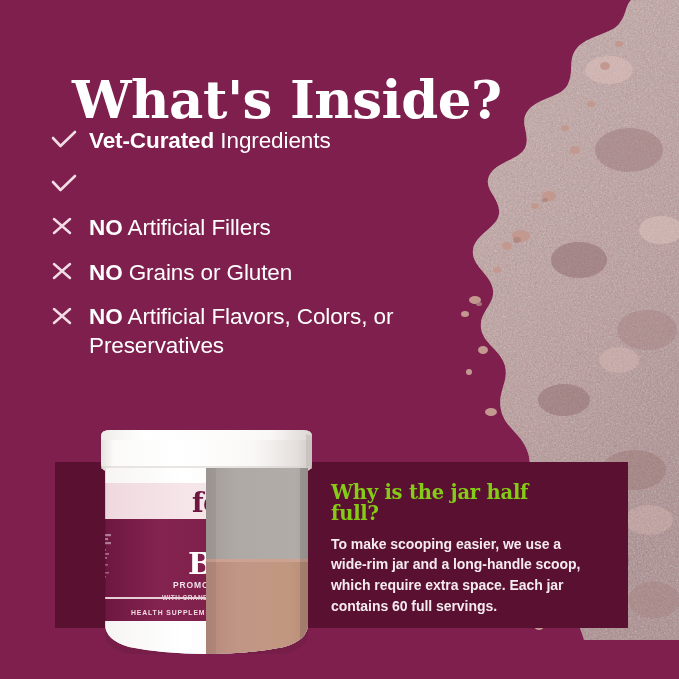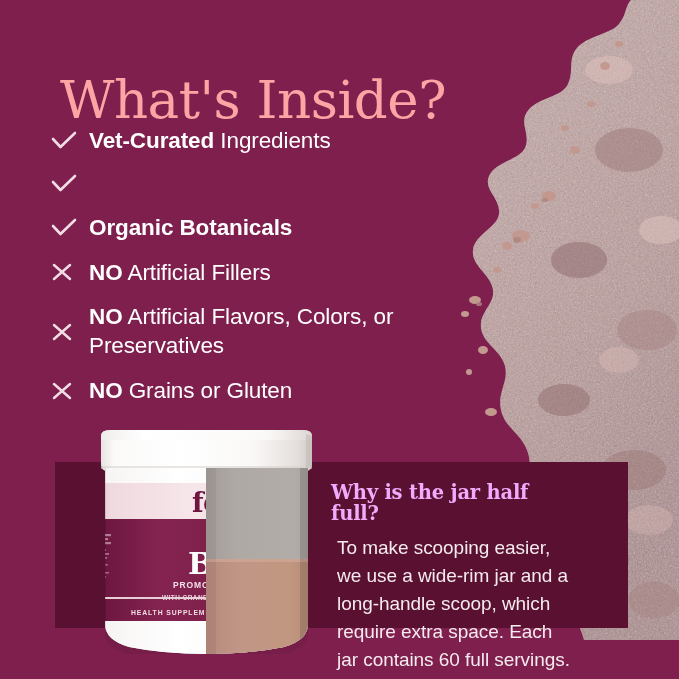--- a/index.html
+++ b/index.html
@@ -18,38 +18,38 @@
     right:0;top:0;
     width:300px;height:640px;
     overflow:hidden;
     pointer-events:none;
   }
   .powder-svg{position:absolute;right:0;top:0;}
 
   
   .heading{
     position:absolute;
-    left:60px;top:36px;
+    left:72px;top:36px;
     font-family:"DejaVu Serif", serif;
     font-size:53px;
     line-height:1.04;
-    color:#fca5a5;
+    color:#ffffff;
     letter-spacing:-0.5px;
-    font-weight:400;
+    font-weight:700;
   }
 
   
   .bullets{
     position:absolute;
     left:48px;top:126px;
     width:420px;
   }
   .bullet{
     display:flex;
-    align-items:center;
+    align-items:flex-start;
     margin-bottom:15px;
   }
   .bullet .mark{
     flex:0 0 38px;
     height:27px;
     display:flex;
     align-items:center;
     justify-content:flex-start;
     padding-left:3px;
   }
@@ -72,32 +72,32 @@
     background:#5A1030;
   }
   .card-text{
     position:absolute;
     left:331px;top:482px;
     width:250px;
   }
   .card-title{
     font-family:"DejaVu Serif", serif;
     font-size:19.5px;
-    color:#f0abfc;
+    color:#84cc16;
     font-weight:700;
     letter-spacing:-0.2px;
     margin:0 0 9px 0;
     line-height:1.1;
   }
   .card-body{
-    font-size:19px;
+    font-size:14px;
     line-height:1.47;
     color:#F5EBEF;
-    font-weight:400;
-    margin:6px;
+    font-weight:700;
+    margin:0;
     letter-spacing:-0.05px;
   }
 
   
   .jar{
     position:absolute;
     left:88px;top:428px;
     width:237px;height:226px;
   }
   .jar svg{display:block;}
@@ -224,54 +224,46 @@
     </div>
 
     <div class="bullet">
       <span class="mark">
         <svg width="26" height="20" viewBox="0 0 26 20">
             <path d="M2 8 L9.5 16 L24 2" fill="none" stroke="#F2DCE5" stroke-width="2.6" stroke-linecap="round" stroke-linejoin="round"></path>
           </svg>
       </span>
     </div>
 
-    <div class="bullet">
-      <span class="mark">
-        <svg width="26" height="20" viewBox="0 0 26 20">
-            <path d="M2 8 L9.5 16 L24 2" fill="none" stroke="#F2DCE5" stroke-width="2.6" stroke-linecap="round" stroke-linejoin="round"></path>
-          </svg>
-      </span>
-      <span class="txt"><b>Organic Botanicals</b><span></span></span>
-    </div>
 
     <div class="bullet">
       <span class="mark">
         <svg width="22" height="20" viewBox="0 0 22 20">
             <path d="M3 3 L19 17 M19 3 L3 17" fill="none" stroke="#F2DCE5" stroke-width="2.5" stroke-linecap="round"></path>
           </svg>
       </span>
       <span class="txt"><b>NO</b><span> Artificial Fillers</span></span>
     </div>
 
     <div class="bullet">
       <span class="mark">
         <svg width="22" height="20" viewBox="0 0 22 20">
             <path d="M3 3 L19 17 M19 3 L3 17" fill="none" stroke="#F2DCE5" stroke-width="2.5" stroke-linecap="round"></path>
           </svg>
       </span>
-      <span class="txt"><b>NO</b><span> Artificial Flavors, Colors, or Preservatives</span></span>
+      <span class="txt"><b>NO</b><span> Grains or Gluten</span></span>
     </div>
 
     <div class="bullet">
       <span class="mark">
         <svg width="22" height="20" viewBox="0 0 22 20">
             <path d="M3 3 L19 17 M19 3 L3 17" fill="none" stroke="#F2DCE5" stroke-width="2.5" stroke-linecap="round"></path>
           </svg>
       </span>
-      <span class="txt"><b>NO</b><span> Grains or Gluten</span></span>
+      <span class="txt"><b>NO</b><span> Artificial Flavors, Colors, or Preservatives</span></span>
     </div>
 
   </div>
 
   <div class="card"></div>
 
   <div class="card-text">
     <div class="card-title">Why is the jar half full?</div>
     <div class="card-body">To make scooping easier, we use a wide-rim jar and a long-handle scoop, which require extra space. Each jar contains 60 full servings.</div>
   </div>

